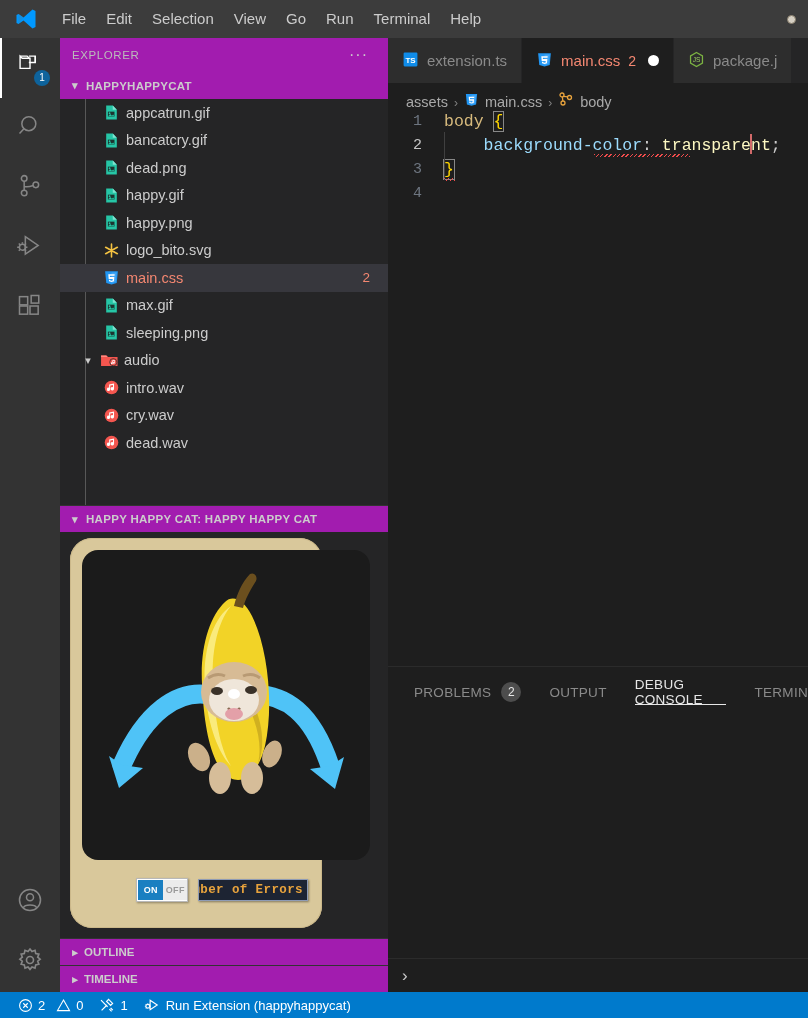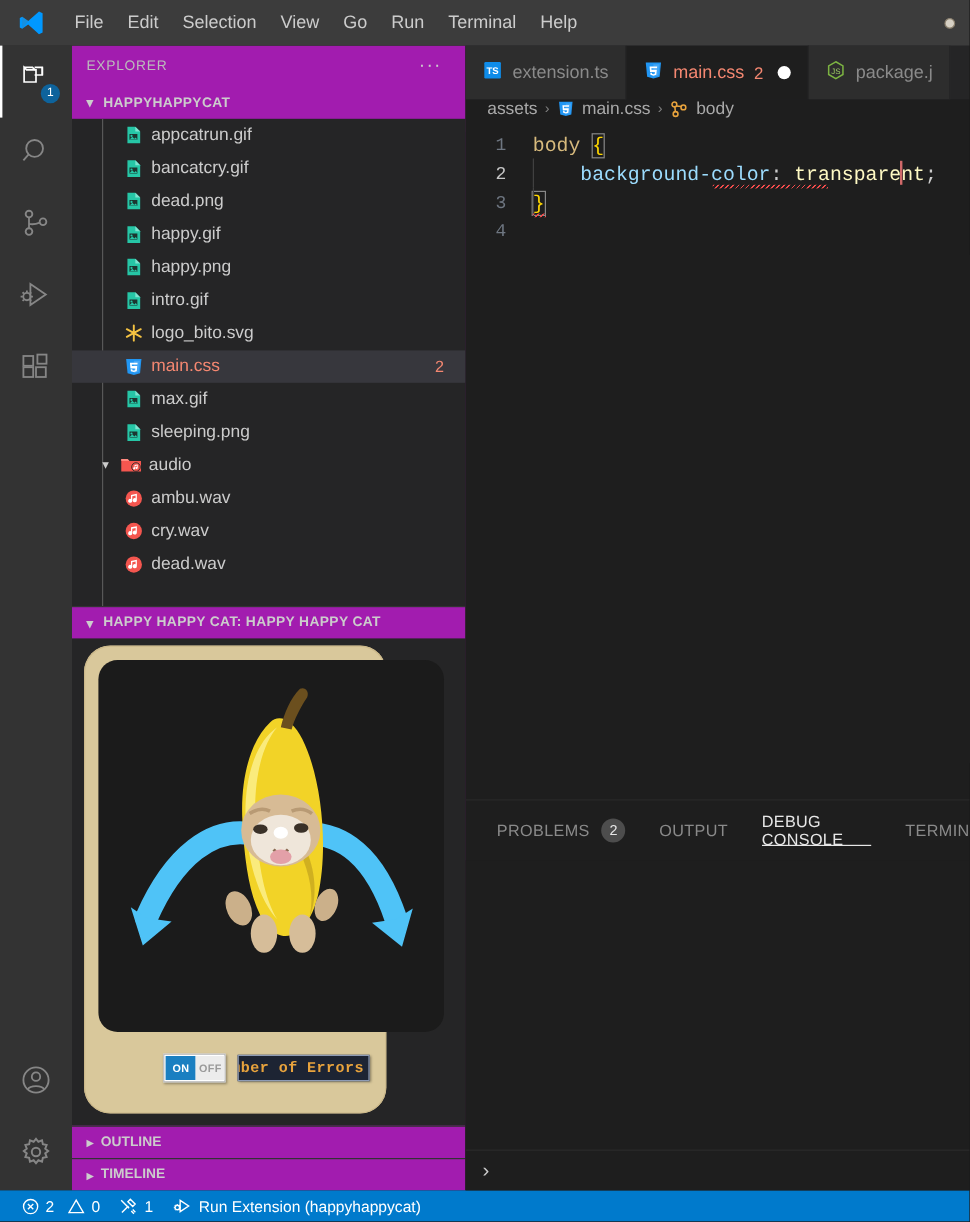--- a/index.html
+++ b/index.html
@@ -147,21 +147,21 @@
     display:flex; align-items:center; gap:8px; padding: 0 14px; height:45px;
     font-size:15px; color:#8a8a8a; background:#2d2d2d; border-right:1px solid #252526;
     white-space:nowrap; position:relative; min-width:0;
   }
   .tab.active { background:#1e1e1e; color:#ffffff; }
   .tab.active .tablabel { color:#f48771; }
   .tab .tabbadge { color:#f48771; font-size:14px; }
   .tab .dirty { width:11px; height:11px; border-radius:50%; background:#ffffff; margin-left:4px;}
 
   .breadcrumb {
-    height: 27px; display:flex; align-items:flex-start; gap:6px; padding-left:18px;
+    height: 27px; display:flex; align-items:flex-end; gap:6px; padding-left:18px;
     font-size:14.5px; color:#a9a9a9; flex:0 0 27px; background:#1e1e1e;
   }
   .bc-sep { color:#808080; font-size:12px; }
 
   .code {
     flex: 1 1 auto; position:relative; overflow:hidden;
     font-family:"Liberation Mono", monospace; font-size:16.5px; line-height:24px;
     background:#1e1e1e;
   }
   .codeline { display:flex; height:24px; align-items:center; white-space:pre; }
@@ -400,75 +400,62 @@
                   <path d="M4.6 7.2h6.2v4.6H4.6z" fill="#1b1b1b" opacity=".85"></path>
                   <circle cx="6.2" cy="8.7" r=".85" fill="#26c6a6"></circle>
                   <path d="M4.8 11.5l2-2.2 1.6 1.7 1.2-1.1 1 1.6z" fill="#26c6a6"></path>
                 </svg>
               </span>
               <span class="name">happy.png</span>
             </div>
             <div class="row">
               <span class="indent" style="width:40px"></span>
               <span class="ficon">
+                <svg width="17" height="17" viewBox="0 0 16 16" stroke="#f5c342" stroke-width="1.5" stroke-linecap="round">
+                  <path d="M8 2v12M2.5 5l11 6M13.5 5l-11 6"></path>
+                </svg>
+              </span>
+              <span class="name">logo_bito.svg</span>
+            </div>
+            <div class="row selected">
+              <span class="indent" style="width:40px"></span>
+              <span class="ficon">
+                <svg width="17" height="17" viewBox="0 0 16 16">
+                  <path d="M2 2h12l-1.1 11.2L8 14.6 3.1 13.2z" fill="#2196f3"></path>
+                  <path d="M8 3.4v9.8l3.9-1.1L12.8 3.4z" fill="#42a5f5"></path>
+                  <path d="M5 5h6l-.15 1.4H6.4l.1 1.2h4.2l-.4 4-2.3.7-2.3-.7-.15-1.6h1.3l.08.85 1.07.3 1.1-.3.13-1.4H5.35z" fill="#ffffff"></path>
+                </svg>
+              </span>
+              <span class="name">main.css</span>
+              <span class="badge">2</span>
+            </div>
+            <div class="row">
+              <span class="indent" style="width:40px"></span>
+              <span class="ficon">
                 <svg width="17" height="17" viewBox="0 0 16 16">
                   <path d="M3 1.5h6.2L13 5.3V14.5H3z" fill="#26c6a6"></path>
                   <path d="M9.2 1.5L13 5.3H9.2z" fill="#7fe3d0"></path>
                   <path d="M4.6 7.2h6.2v4.6H4.6z" fill="#1b1b1b" opacity=".85"></path>
                   <circle cx="6.2" cy="8.7" r=".85" fill="#26c6a6"></circle>
                   <path d="M4.8 11.5l2-2.2 1.6 1.7 1.2-1.1 1 1.6z" fill="#26c6a6"></path>
                 </svg>
               </span>
-              <span class="name">intro.gif</span>
-            </div>
-            <div class="row">
-              <span class="indent" style="width:40px"></span>
-              <span class="ficon">
-                <svg width="17" height="17" viewBox="0 0 16 16" stroke="#f5c342" stroke-width="1.5" stroke-linecap="round">
-                  <path d="M8 2v12M2.5 5l11 6M13.5 5l-11 6"></path>
-                </svg>
-              </span>
-              <span class="name">logo_bito.svg</span>
-            </div>
-            <div class="row selected">
-              <span class="indent" style="width:40px"></span>
-              <span class="ficon">
-                <svg width="17" height="17" viewBox="0 0 16 16">
-                  <path d="M2 2h12l-1.1 11.2L8 14.6 3.1 13.2z" fill="#2196f3"></path>
-                  <path d="M8 3.4v9.8l3.9-1.1L12.8 3.4z" fill="#42a5f5"></path>
-                  <path d="M5 5h6l-.15 1.4H6.4l.1 1.2h4.2l-.4 4-2.3.7-2.3-.7-.15-1.6h1.3l.08.85 1.07.3 1.1-.3.13-1.4H5.35z" fill="#ffffff"></path>
-                </svg>
-              </span>
-              <span class="name">main.css</span>
-              <span class="badge">2</span>
+              <span class="name">max.gif</span>
             </div>
             <div class="row">
               <span class="indent" style="width:40px"></span>
               <span class="ficon">
                 <svg width="17" height="17" viewBox="0 0 16 16">
                   <path d="M3 1.5h6.2L13 5.3V14.5H3z" fill="#26c6a6"></path>
                   <path d="M9.2 1.5L13 5.3H9.2z" fill="#7fe3d0"></path>
                   <path d="M4.6 7.2h6.2v4.6H4.6z" fill="#1b1b1b" opacity=".85"></path>
                   <circle cx="6.2" cy="8.7" r=".85" fill="#26c6a6"></circle>
                   <path d="M4.8 11.5l2-2.2 1.6 1.7 1.2-1.1 1 1.6z" fill="#26c6a6"></path>
                 </svg>
               </span>
-              <span class="name">max.gif</span>
-            </div>
-            <div class="row">
-              <span class="indent" style="width:40px"></span>
-              <span class="ficon">
-                <svg width="17" height="17" viewBox="0 0 16 16">
-                  <path d="M3 1.5h6.2L13 5.3V14.5H3z" fill="#26c6a6"></path>
-                  <path d="M9.2 1.5L13 5.3H9.2z" fill="#7fe3d0"></path>
-                  <path d="M4.6 7.2h6.2v4.6H4.6z" fill="#1b1b1b" opacity=".85"></path>
-                  <circle cx="6.2" cy="8.7" r=".85" fill="#26c6a6"></circle>
-                  <path d="M4.8 11.5l2-2.2 1.6 1.7 1.2-1.1 1 1.6z" fill="#26c6a6"></path>
-                </svg>
-              </span>
               <span class="name">sleeping.png</span>
             </div>
             <div class="row">
               <span class="indent" style="width:18px"></span>
               <span class="twisty">▾</span>
               <span class="ficon">
                 <svg width="19" height="17" viewBox="0 0 18 16">
                   <path d="M1 3.2h5l1.4 1.6h9.2v8.4H1z" fill="#f4564f"></path>
                   <path d="M1 3.2h5l1.4 1.6H1z" fill="#ff8a80"></path>
                   <circle cx="12.6" cy="9.6" r="3.4" fill="#f4564f" stroke="#2b2b2b" stroke-width=".7"></circle>
@@ -478,21 +465,21 @@
               <span class="name">audio</span>
             </div>
             <div class="row">
               <span class="indent" style="width:40px"></span>
               <span class="ficon">
                 <svg width="17" height="17" viewBox="0 0 16 16">
                   <circle cx="8" cy="8" r="6.4" fill="#f4564f"></circle>
                   <path d="M10.4 4.2v5a1.6 1.6 0 1 1-1-1.45V5.6l-2.6.6v3.5a1.6 1.6 0 1 1-1-1.45V5.1z" fill="#ffffff"></path>
                 </svg>
               </span>
-              <span class="name">ambu.wav</span>
+              <span class="name">intro.wav</span>
             </div>
             <div class="row">
               <span class="indent" style="width:40px"></span>
               <span class="ficon">
                 <svg width="17" height="17" viewBox="0 0 16 16">
                   <circle cx="8" cy="8" r="6.4" fill="#f4564f"></circle>
                   <path d="M10.4 4.2v5a1.6 1.6 0 1 1-1-1.45V5.6l-2.6.6v3.5a1.6 1.6 0 1 1-1-1.45V5.1z" fill="#ffffff"></path>
                 </svg>
               </span>
               <span class="name">cry.wav</span>

